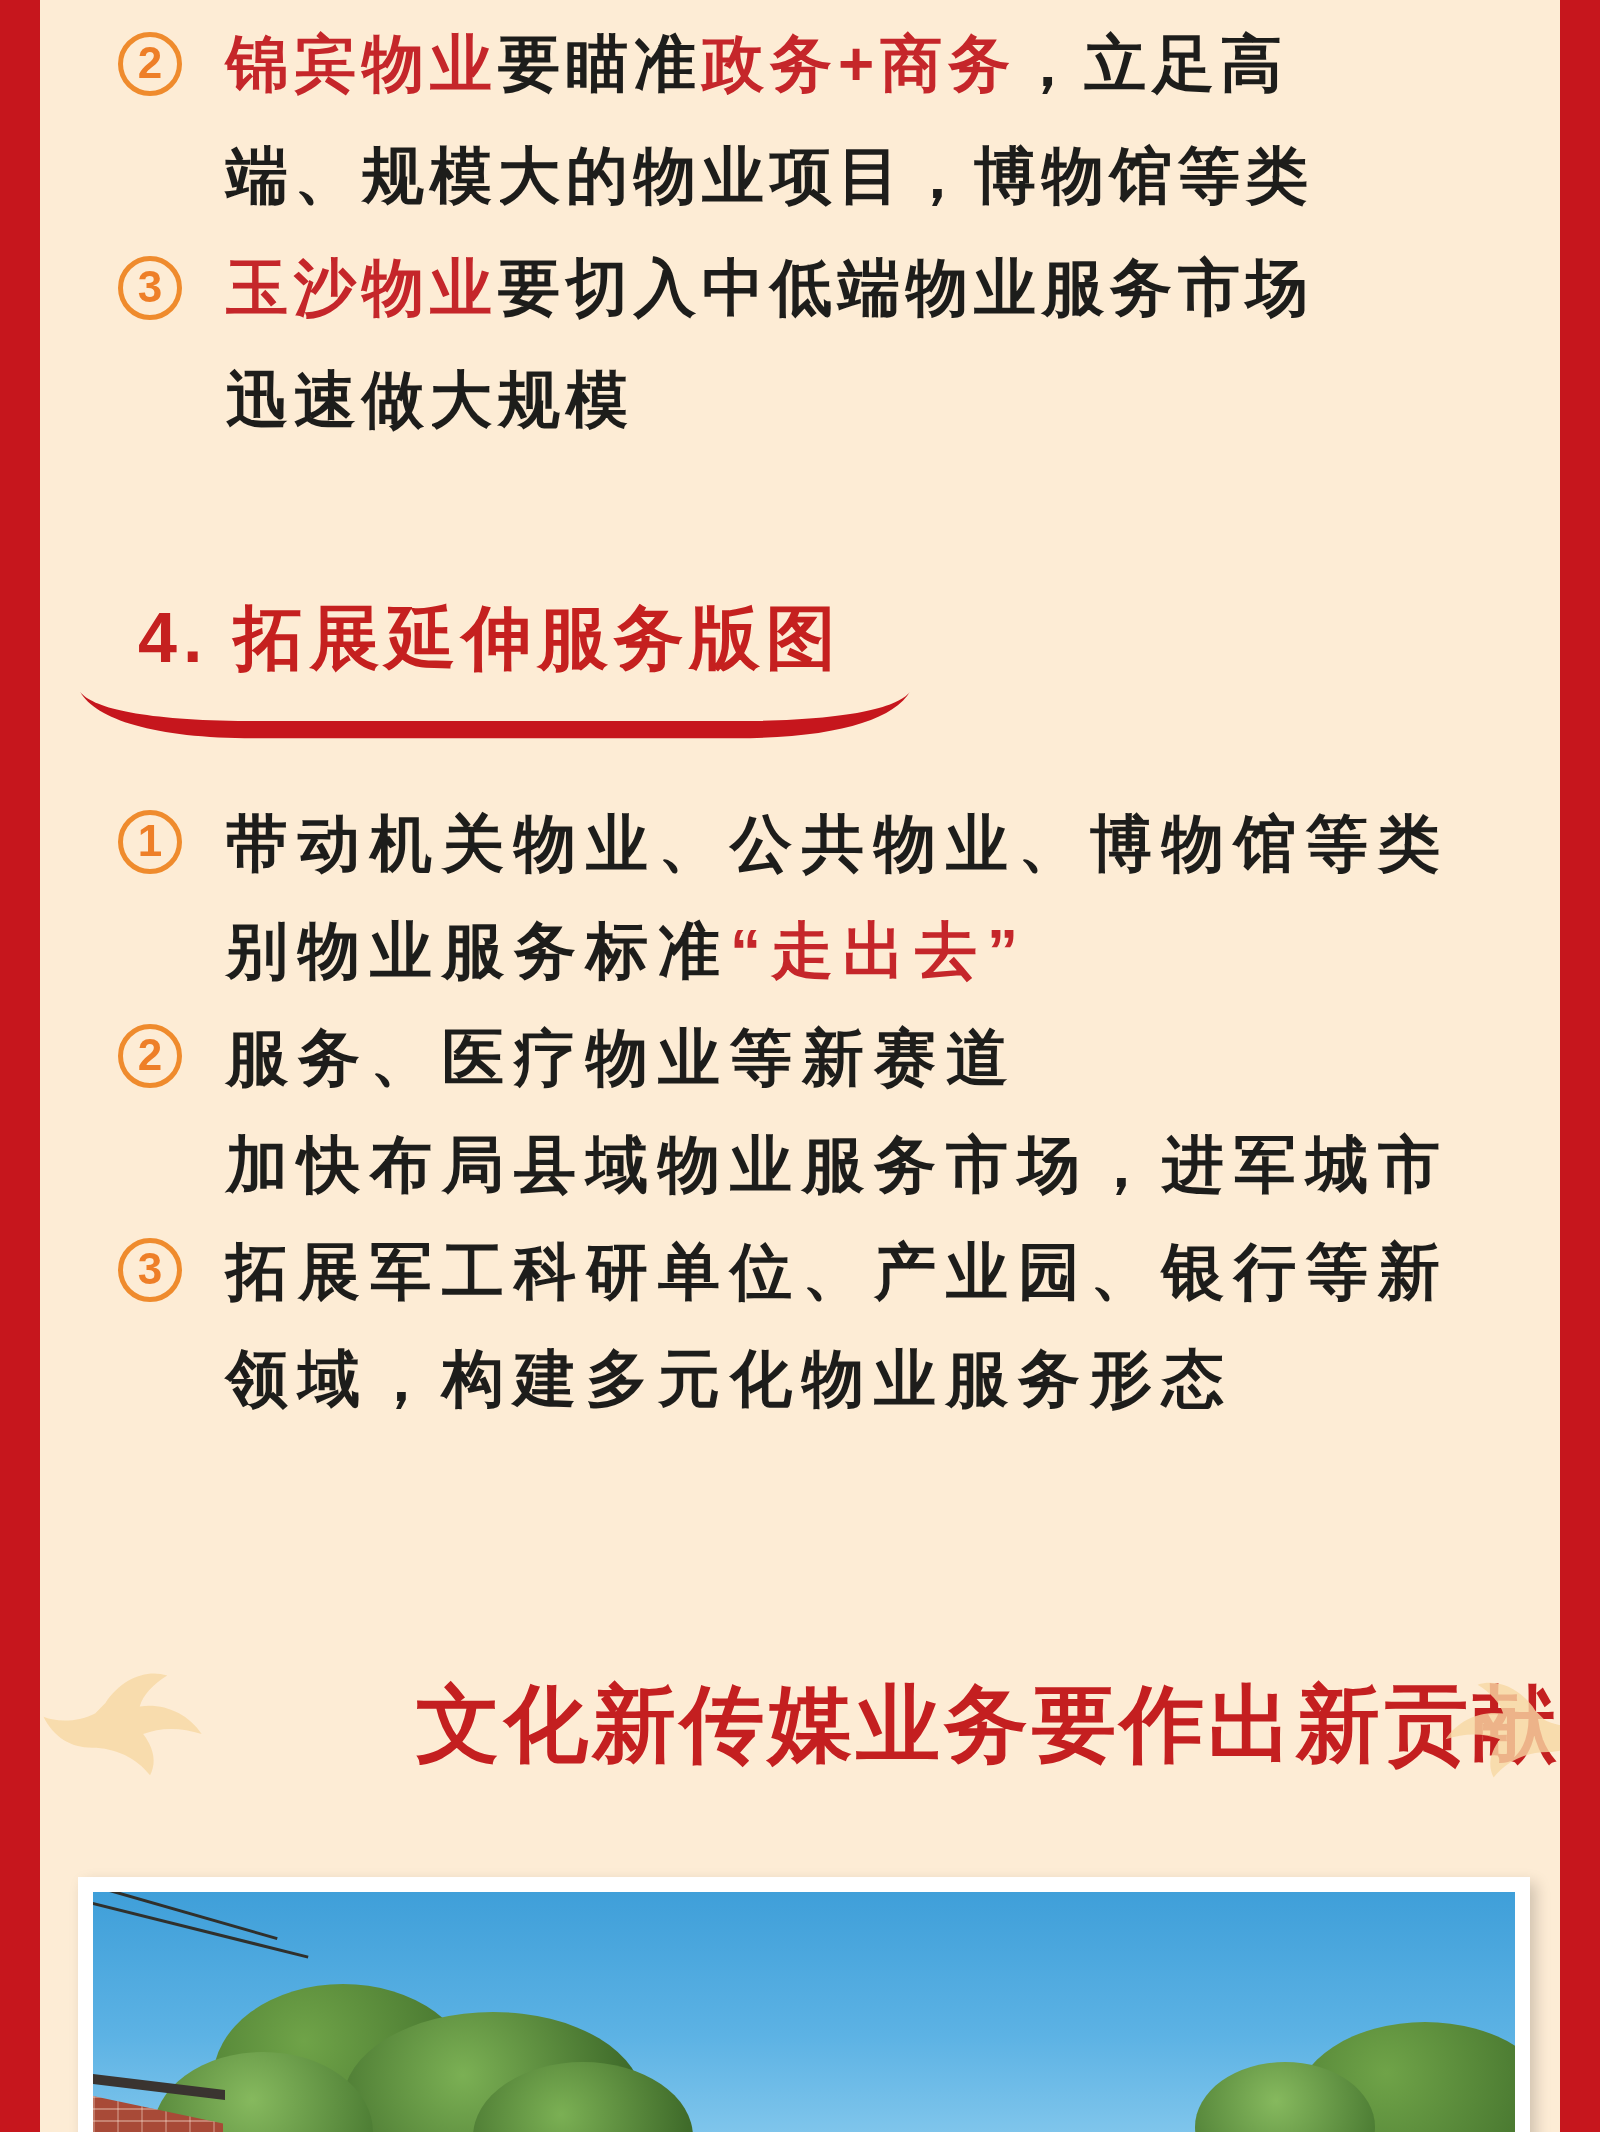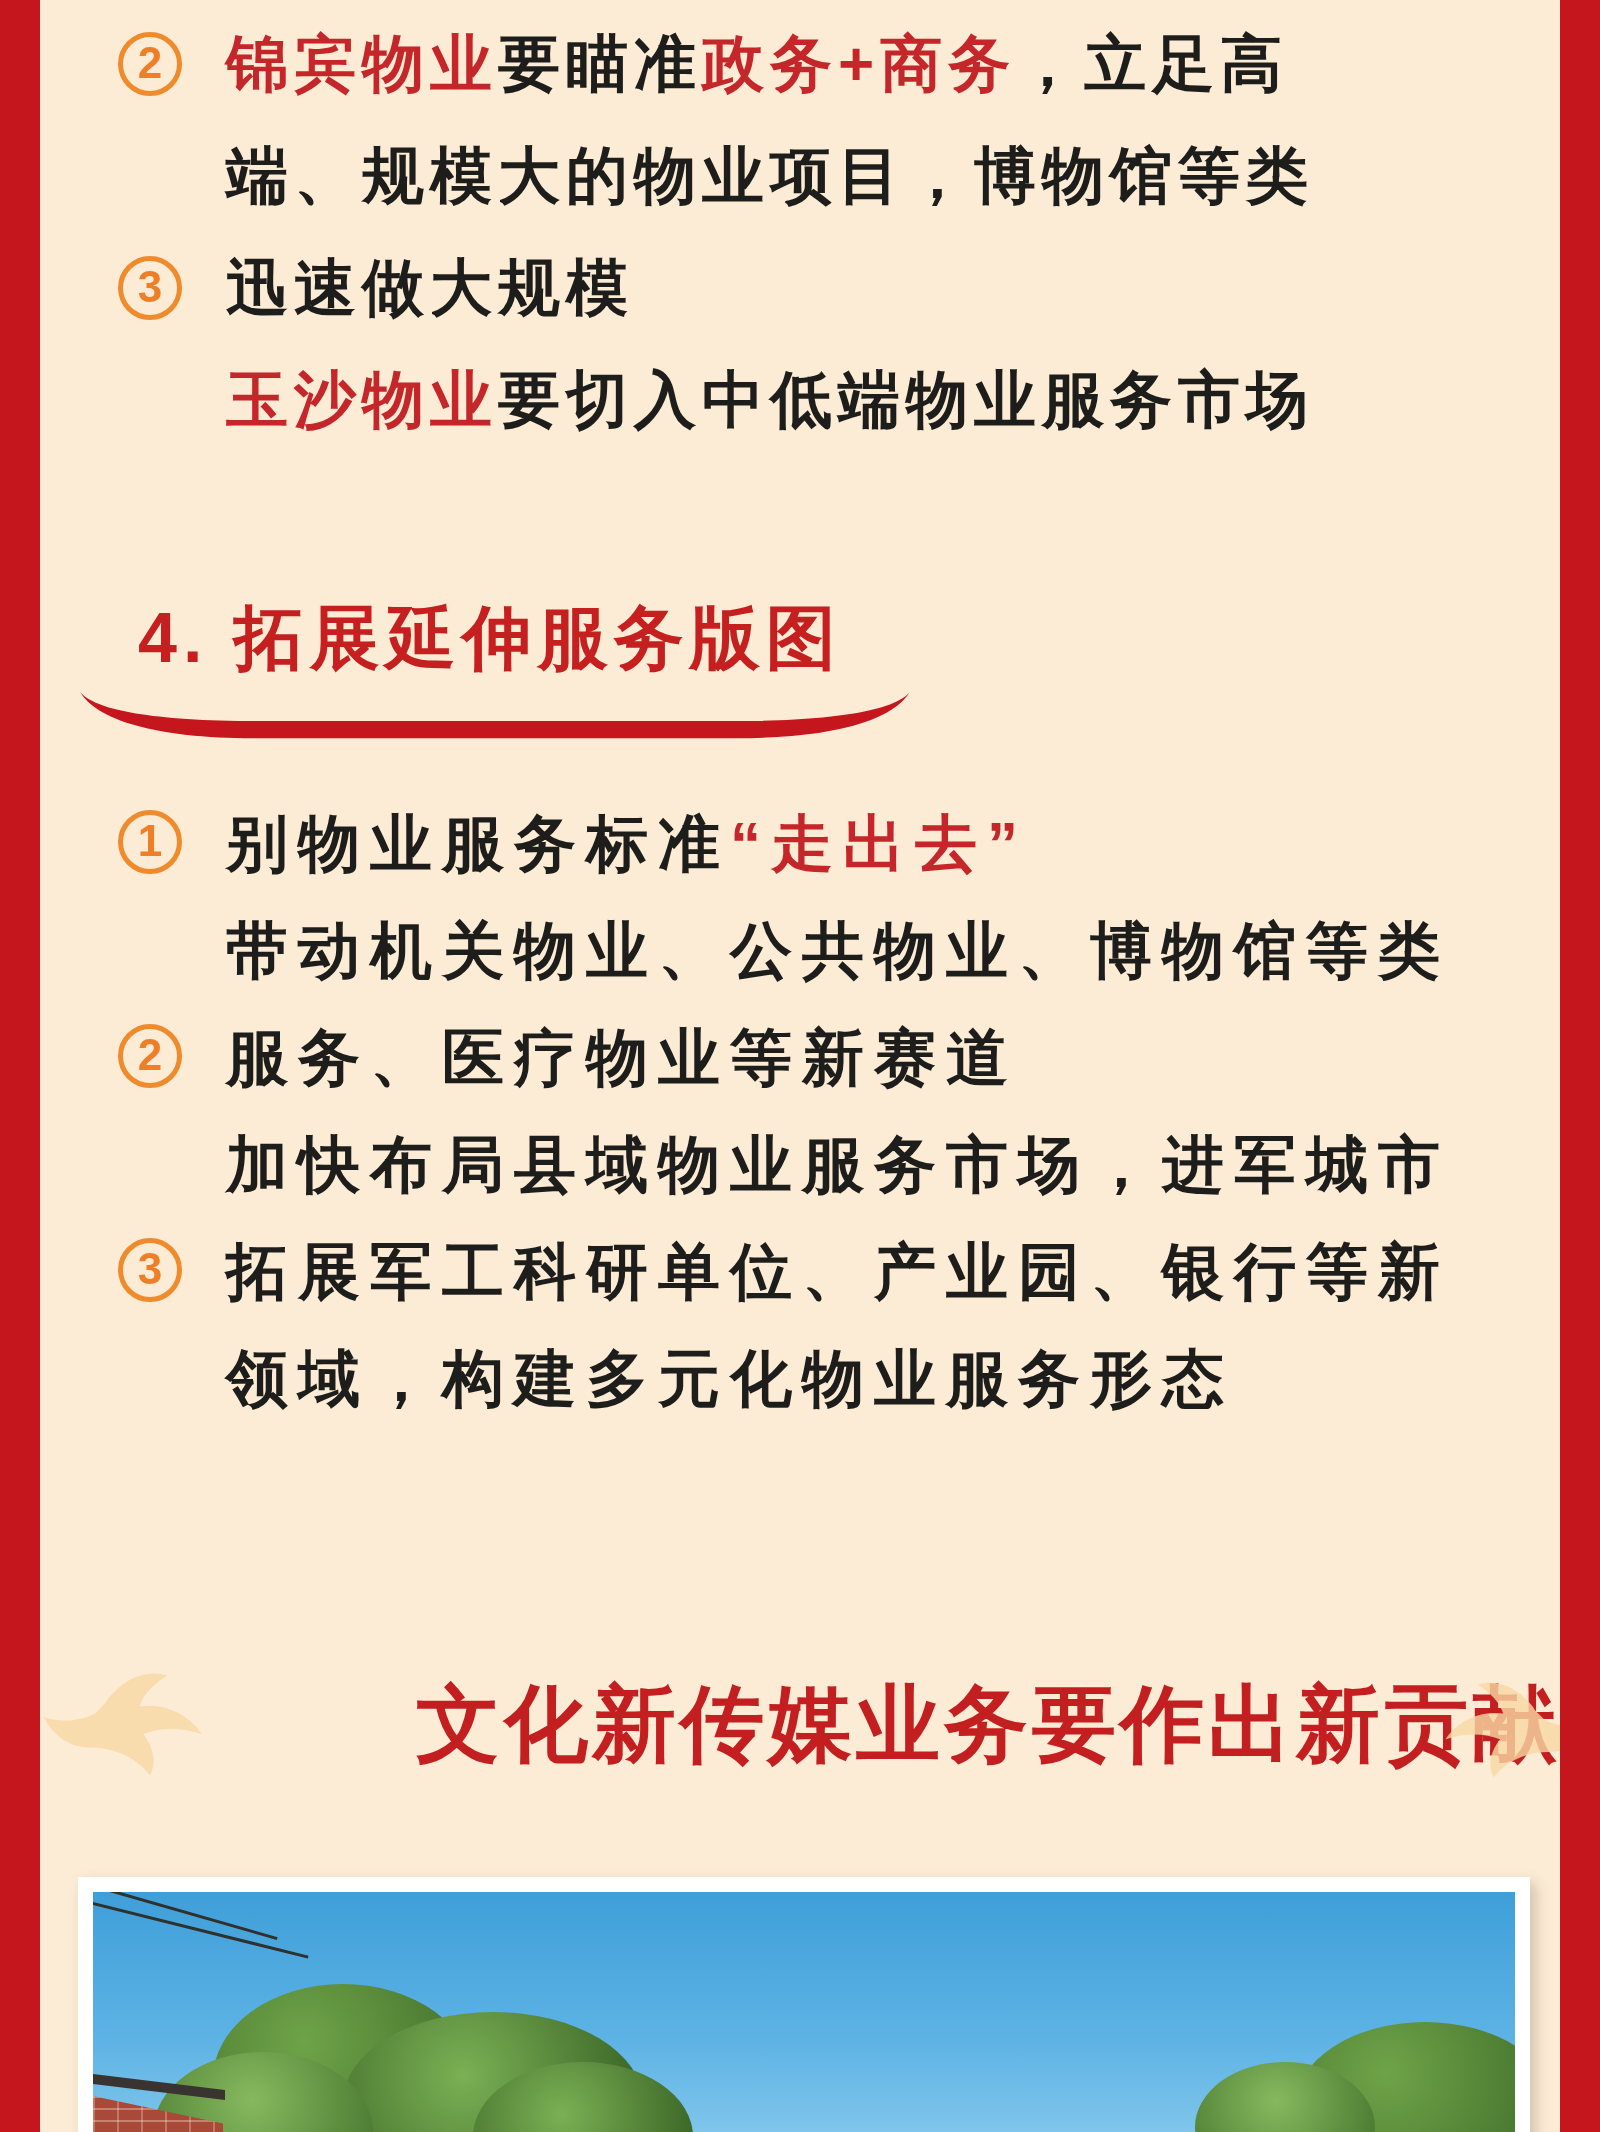--- a/index.html
+++ b/index.html
@@ -94,40 +94,40 @@
     <div class="item">
       <div class="circ">2</div>
       <div class="lines">
         <p><span class="em-red">锦宾物业</span><span>要瞄准</span><span class="em-red">政务+商务</span><span>，立足高</span></p>
         <p><span>端、规模大的物业项目，博物馆等类</span></p>
       </div>
     </div>
     <div class="item">
       <div class="circ">3</div>
       <div class="lines">
+        <p><span class="em-red">玉沙物业</span><span>要切入中低端物业服务市场</span></p>
         <p><span>迅速做大规模</span></p>
-        <p><span class="em-red">玉沙物业</span><span>要切入中低端物业服务市场</span></p>
       </div>
     </div>
   </div>
 
   <div class="heading-block">
     <h2 class="heading">4. 拓展延伸服务版图</h2>
     <svg class="swoosh" viewBox="0 0 834 58" preserveAspectRatio="none" aria-hidden="true">
       <path fill="#c6161d" d="M2,2 C14,20 60,34 160,36 L674,36 C774,34 820,20 832,2
            C816,34 758,56 658,56 L176,56 C76,56 18,34 2,2 Z"></path>
     </svg>
   </div>
 
   <div class="list-section">
     <div class="item">
       <div class="circ">1</div>
       <div class="lines">
+        <p><span>带动机关物业、公共物业、博物馆等类</span></p>
         <p><span>别物业服务标准</span><span class="em-red">“走出去”</span></p>
-        <p><span>带动机关物业、公共物业、博物馆等类</span></p>
       </div>
     </div>
     <div class="item">
       <div class="circ">2</div>
       <div class="lines">
         <p><span>服务、医疗物业等新赛道</span></p>
         <p><span>加快布局县域物业服务市场，进军城市</span></p>
       </div>
     </div>
     <div class="item">

